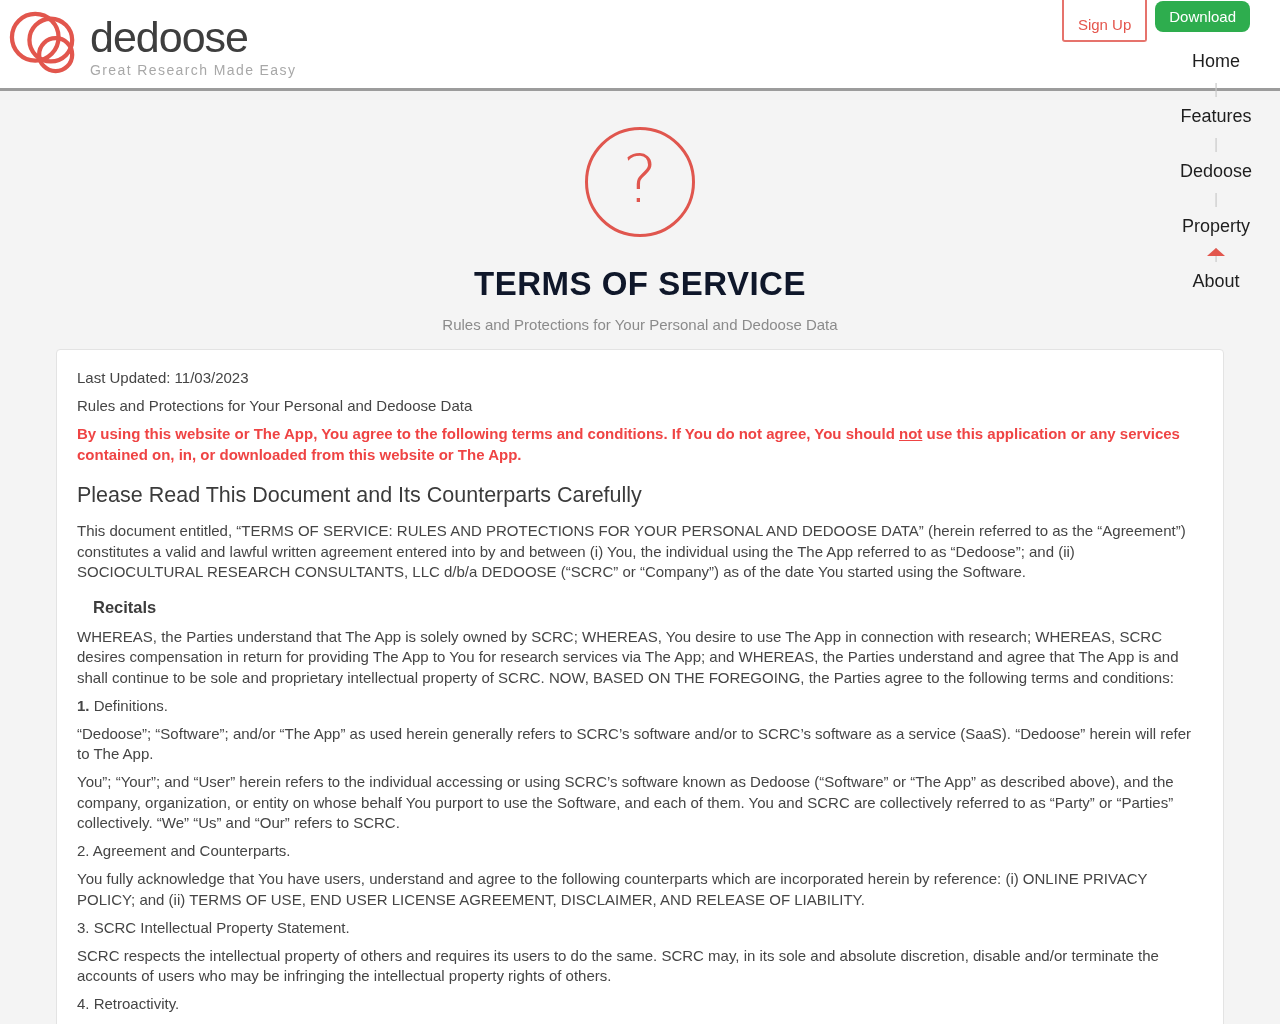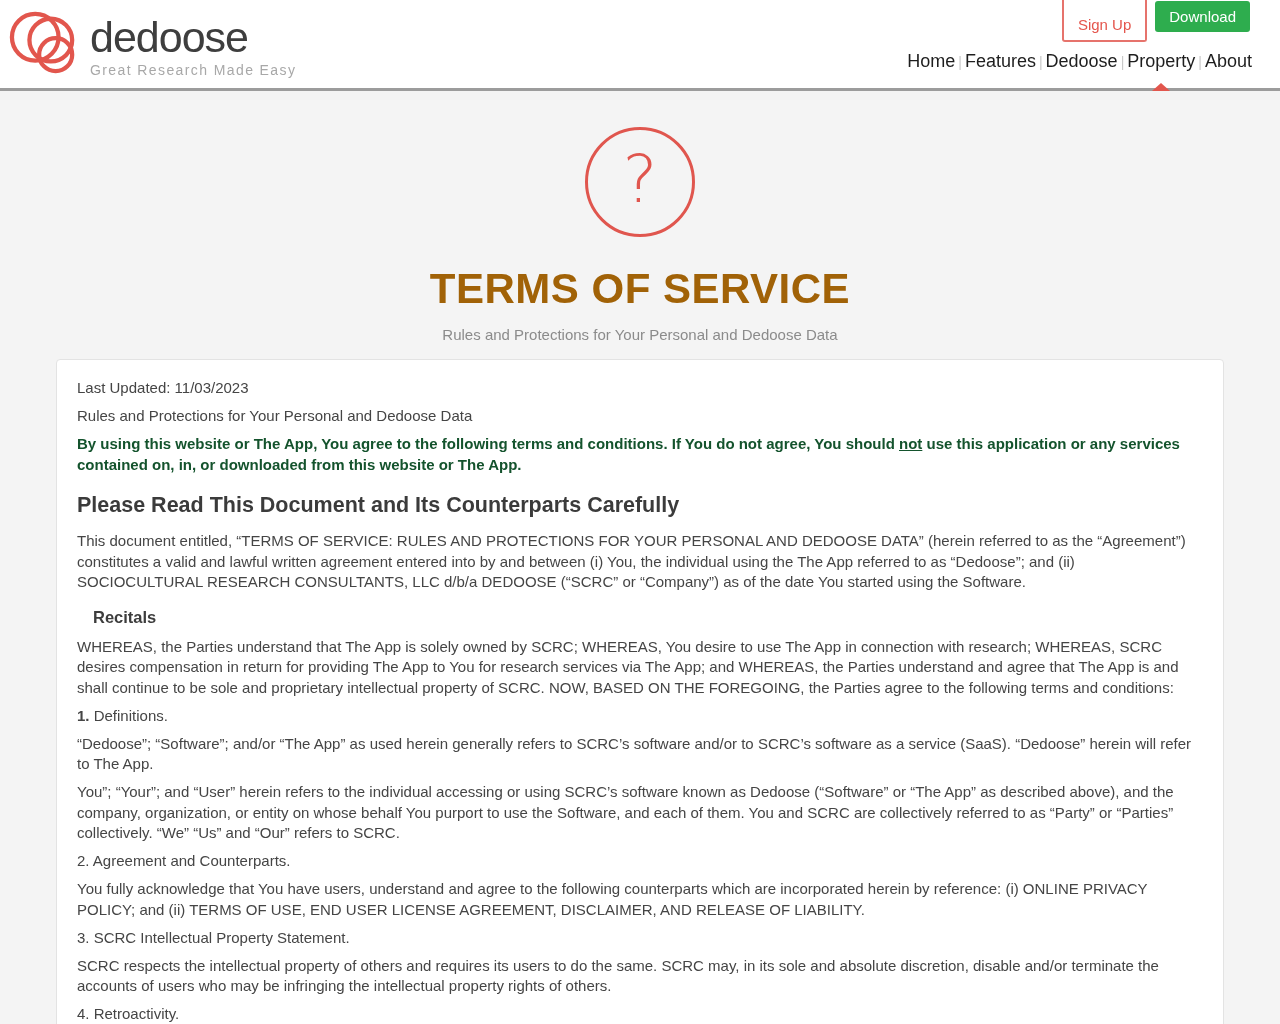--- a/index.html
+++ b/index.html
@@ -31,38 +31,39 @@
   .logo-tagline {
     font-size: 14px; color: #a8a8a8; letter-spacing: 1.4px; margin-top: 3px;
   }
 
   .header-actions {
     position: absolute; top: 0; right: 30px;
     display: flex; gap: 8px; align-items: flex-start;
   }
   .btn {
     font-family: "Liberation Sans", sans-serif;
-    font-size: 15px; cursor: pointer; border-radius: 3px;
+    font-size: 15px; cursor: pointer; border-radius: 8px;
     padding: 7px 14px; line-height: 17px;
   }
   .btn-signup {
     background: #ffffff; color: #e4554c;
     border: 2px solid #e6736c; border-top: none;
     border-radius: 0 0 3px 3px;
     padding-top: 16px;
   }
   .btn-download {
     background: #2ead4e; color: #ffffff; border: none;
     margin-top: 1px;
   }
 
   .main-nav {
     position: absolute; top: 51px; right: 28px;
-    display: flex; align-items: center; gap: 3px;
+    display: flex; align-items: center; gap: 9px;
     font-size: 18px;
+    flex-direction: column;
   }
   .main-nav a {
     color: #1e1e1e; text-decoration: none; cursor: pointer;
   }
   .nav-sep { color: #c9c9c9; font-size: 14px; user-select: none; }
   .nav-item-wrap { position: relative; }
   .nav-caret {
     position: absolute; top: 32px; left: 50%;
     transform: translateX(-50%);
     width: 0; height: 0;
@@ -78,44 +79,44 @@
     border: 3px solid #e0564e; border-radius: 50%;
     display: flex; align-items: center; justify-content: center;
   }
   .q-circle span {
     font-family: "DejaVu Sans", sans-serif;
     font-size: 66px; font-weight: 200; color: #e0564e;
     margin-top: -6px;
   }
   .hero-title {
     margin: 28px 0 0 0;
-    font-size: 42px; font-weight: bold; color: #a16207;
+    font-size: 33px; font-weight: bold; color: #0f172a;
     letter-spacing: 0.5px;
   }
   .hero-subtitle {
     margin-top: 13px;
     font-size: 15px; color: #8b8b8b;
   }
 
   
   .card {
     margin: 16px 56px 0 56px;
     background: #ffffff;
     border: 1px solid #e3e3e3;
     border-radius: 4px;
     padding: 18px 22px 40px 20px;
     font-size: 15px; line-height: 20.5px; color: #454545;
   }
   .card p { margin: 0 0 7.5px 0; }
-  .notice { font-weight: bold; color: #14532d; }
+  .notice { font-weight: bold; color: #ef4444; }
   .notice .u { text-decoration: underline; }
   .card h2 {
     margin: 17px 0 13px 0;
     font-size: 21.5px; line-height: 26px;
-    color: #3b3b3b; font-weight: bold;
+    color: #3b3b3b; font-weight: normal;
   }
   .card h3 {
     margin: 14px 0 9px 16px;
     font-size: 16.5px; line-height: 21px;
     color: #3d3d3d; font-weight: bold;
   }
   .num-bold { font-weight: bold; }
 </style>
 </head>
 <body>

